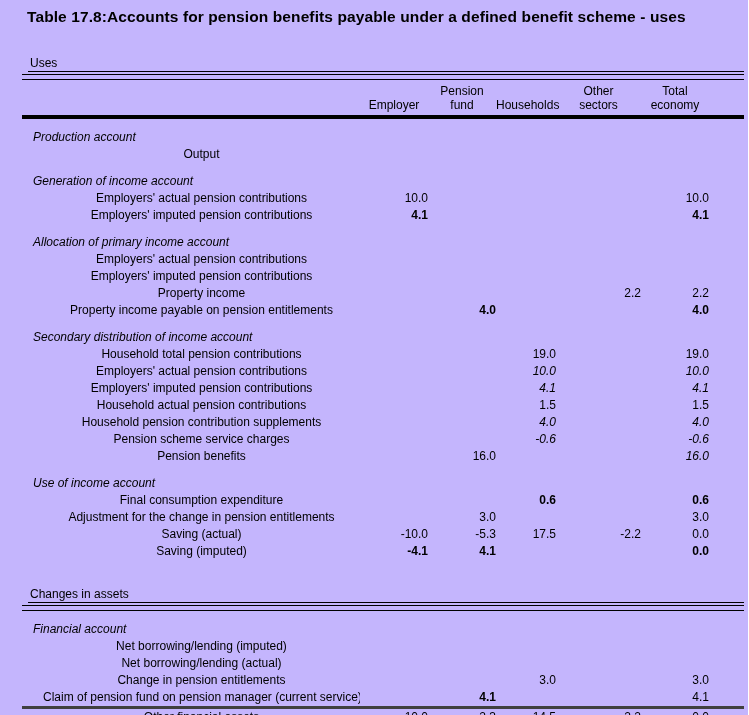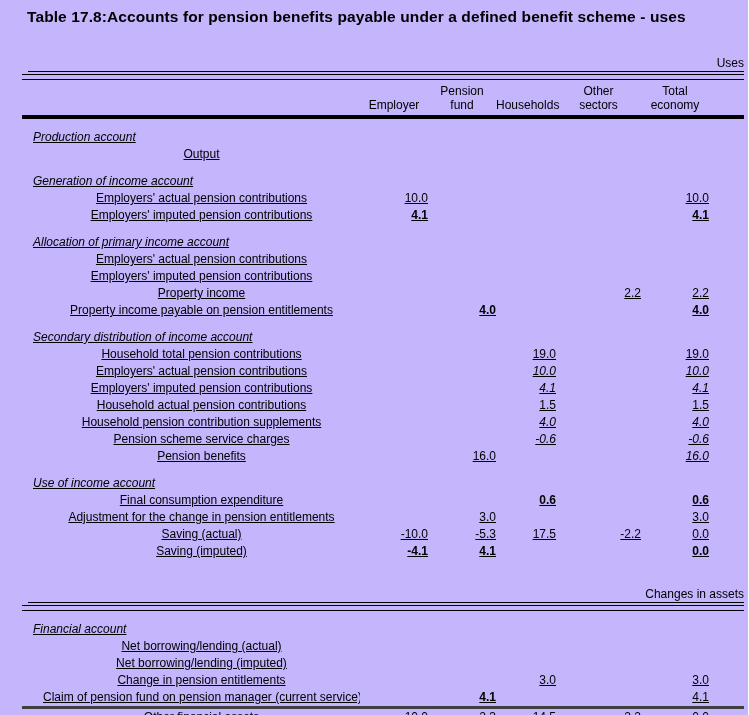--- a/index.html
+++ b/index.html
@@ -20,39 +20,38 @@
   }
   .table-wrap{
     position:absolute;
     left:22px;right:4px;top:55px;
   }
   .part-label-row{
     margin-left:6px;
     border-bottom:1px solid #000;
     height:16px;line-height:16px;
     font-size:12px;
-    text-align:right;
   }
   .part-label-row .part-label{padding-left:2px;}
   .dbl-line{
     height:4px;
     border-top:1px solid #000;
     border-bottom:1px solid #000;
     margin-top:2px;
   }
   .col-headers{
     display:grid;
     grid-template-columns:1fr 68px 68px 60px 85px 68px;
     padding:4px 35px 3px 0;
     font-size:12px;
   }
   .hcell{text-align:center;}
   .hline{height:14px;line-height:14px;white-space:nowrap;}
   .thick-line{height:4px;background:#000;}
-  .section{margin-top:10px;text-decoration:underline;}
+  .section{margin-top:10px;}
   .row{
     display:grid;
     grid-template-columns:1fr 68px 68px 60px 85px 68px;
     padding-right:35px;
     height:17px;line-height:17px;
     font-size:12px;
   }
   .row.rule-above{border-top:3px solid #404040;}
   .cell{white-space:nowrap;overflow:hidden;}
   .cell.label{padding-left:21px;text-align:center;}
@@ -287,29 +286,29 @@
       <span class="part-label">Changes in assets</span>
     </div>
     <div class="dbl-line"></div>
 
     <div id="part2-body">
         <div class="section">
           <div class="row">
             <div class="heading-label">Financial account</div>
           </div>
           <div class="row">
+            <div class="cell label">Net borrowing/lending (imputed)</div>
+            <div class="cell num"></div>
+            <div class="cell num"></div>
+            <div class="cell num"></div>
+            <div class="cell num"></div>
+            <div class="cell num"></div>
+          </div>
+          <div class="row">
             <div class="cell label">Net borrowing/lending (actual)</div>
-            <div class="cell num"></div>
-            <div class="cell num"></div>
-            <div class="cell num"></div>
-            <div class="cell num"></div>
-            <div class="cell num"></div>
-          </div>
-          <div class="row">
-            <div class="cell label">Net borrowing/lending (imputed)</div>
             <div class="cell num"></div>
             <div class="cell num"></div>
             <div class="cell num"></div>
             <div class="cell num"></div>
             <div class="cell num"></div>
           </div>
           <div class="row">
             <div class="cell label">Change in pension entitlements</div>
             <div class="cell num"></div>
             <div class="cell num"></div>

